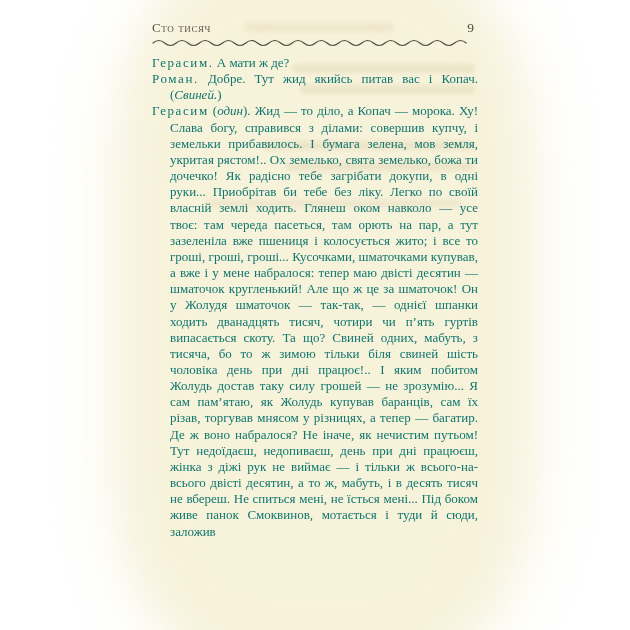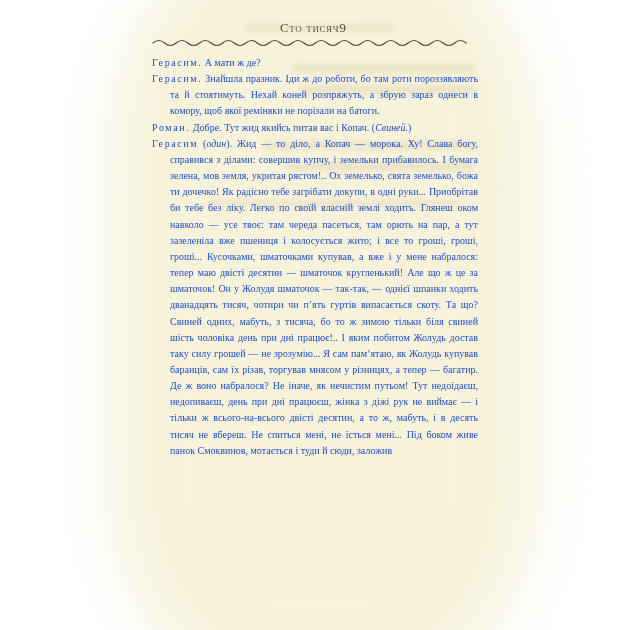--- a/index.html
+++ b/index.html
@@ -59,21 +59,21 @@
     left: 152px;
     width: 326px;
     top: 0;
   }
   .running-head {
     position: absolute;
     left: 0;
     right: 0;
     top: 20px;
     display: flex;
-    justify-content: center;
+    justify-content: space-between;
     align-items: baseline;
     color: #5b5545;
   }
   .running-title {
     font-variant: small-caps;
     font-size: 13px;
     letter-spacing: 0.6px;
   }
   .page-number {
     font-size: 13.5px;
@@ -86,23 +86,23 @@
     top: 36px;
     width: 326px;
     height: 11px;
     display: block;
   }
   .dialogue {
     position: absolute;
     left: 0;
     top: 55px;
     width: 326px;
-    font-size: 10px;
+    font-size: 13px;
     line-height: 16.15px;
-    color: #1d4ed8;
+    color: #0f766e;
     text-align: justify;
   }
   .speech {
     margin: 0;
     padding-left: 18px;
     text-indent: -18px;
   }
   .seg-speaker { letter-spacing: 1.6px; }
   .seg-italic  { font-style: italic; }
 </style>
@@ -125,18 +125,17 @@
       <span class="running-title">Сто тисяч</span>
       <span class="page-number">9</span>
     </div>
 
     <svg class="wavy-rule" viewBox="0 0 326 11" xmlns="http://www.w3.org/2000/svg" aria-hidden="true">
       <path d="M1 7 q5.8 -5 11.6 0 t11.6 0 t11.6 0 t11.6 0 t11.6 0 t11.6 0 t11.6 0 t11.6 0 t11.6 0 t11.6 0 t11.6 0 t11.6 0 t11.6 0 t11.6 0 t11.6 0 t11.6 0 t11.6 0 t11.6 0 t11.6 0 t11.6 0 t11.6 0 t11.6 0 t11.6 0 t11.6 0 t11.6 0 t11.6 0 t11.6 0" fill="none" stroke="#4f4a3d" stroke-width="1.15" stroke-linecap="round"></path>
     </svg>
 
     <div class="dialogue">
         <p class="speech"><span class="seg-speaker">Герасим.</span><span class="seg-normal"> А мати ж де?</span></p>
-        <p class="speech"><span class="seg-speaker">Герасим.</span><span class="seg-normal"> Знайшла празник. Іди ж до роботи, бо там роти пороззявляють та й стоятимуть. Нехай коней розпряжуть, а збрую зараз однеси в комору, щоб якої реміняки не порізали на батоги.</span></p>
         <p class="speech"><span class="seg-speaker">Роман.</span><span class="seg-normal"> Добре. Тут жид якийсь питав вас і Копач. (</span><span class="seg-italic">Свиней.</span><span class="seg-normal">)</span></p>
         <p class="speech"><span class="seg-speaker">Герасим</span><span class="seg-normal"> (</span><span class="seg-italic">один</span><span class="seg-normal">). Жид — то діло, а Копач — морока. Ху! Слава богу, справився з ділами: совершив купчу, і земельки прибавилось. І бумага зелена, мов земля, укритая рястом!.. Ох земелько, свята земелько, божа ти дочечко! Як радісно тебе загрібати докупи, в одні руки... Приобрітав би тебе без ліку. Легко по своїй власній землі ходить. Глянеш оком навколо — усе твоє: там череда пасеться, там орють на пар, а тут зазеленіла вже пшениця і колосується жито; і все то гроші, гроші, гроші... Кусочками, шматочками купував, а вже і у мене набралося: тепер маю двісті десятин — шматочок кругленький! Але що ж це за шматочок! Он у Жолудя шматочок — так-так, — однієї шпанки ходить дванадцять тисяч, чотири чи п’ять гуртів випасається скоту. Та що? Свиней одних, мабуть, з тисяча, бо то ж зимою тільки біля свиней шість чоловіка день при дні працює!.. І яким побитом Жолудь достав таку силу грошей — не зрозумію... Я сам пам’ятаю, як Жолудь купував баранців, сам їх різав, торгував мнясом у різницях, а тепер — багатир. Де ж воно набралося? Не іначе, як нечистим путьом! Тут недоїдаєш, недопиваєш, день при дні працюєш, жінка з діжі рук не виймає — і тільки ж всього-на-всього двісті десятин, а то ж, мабуть, і в десять тисяч не вбереш. Не спиться мені, не їсться мені... Під боком живе панок Смоквинов, мотається і туди й сюди, заложив</span></p>
       </div>
   </div>
 </div>
 
 </body></html>

